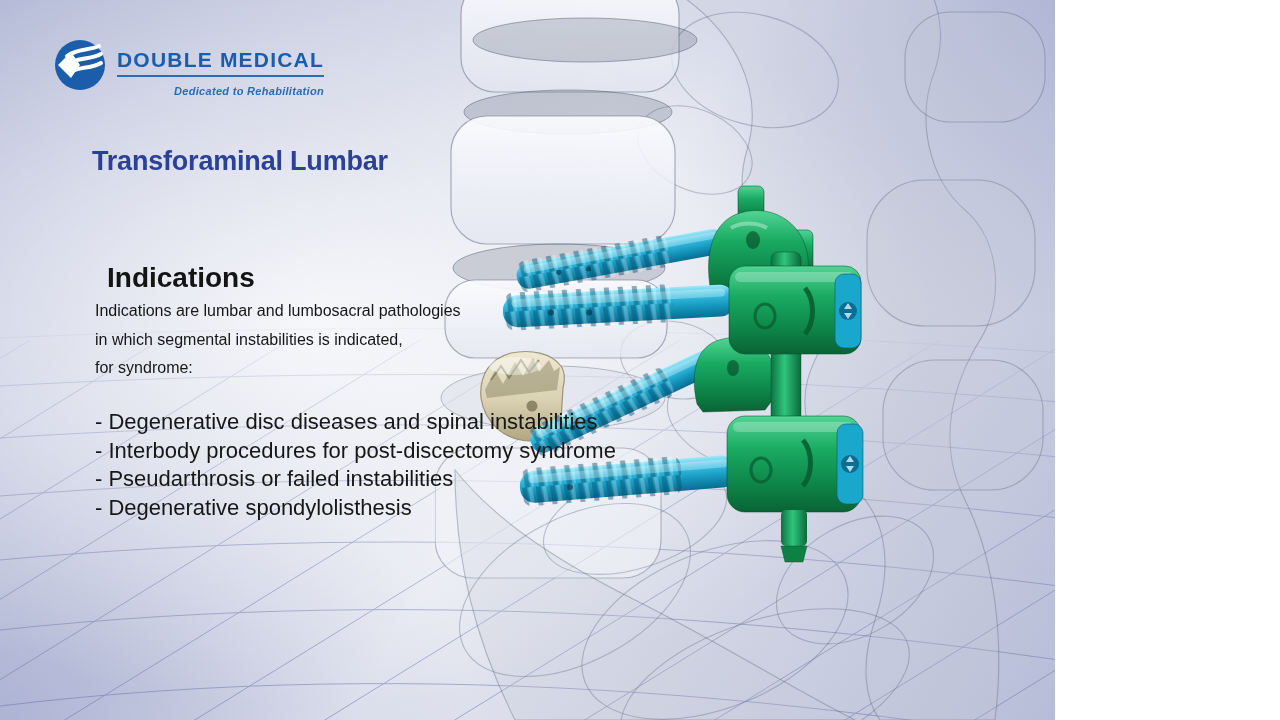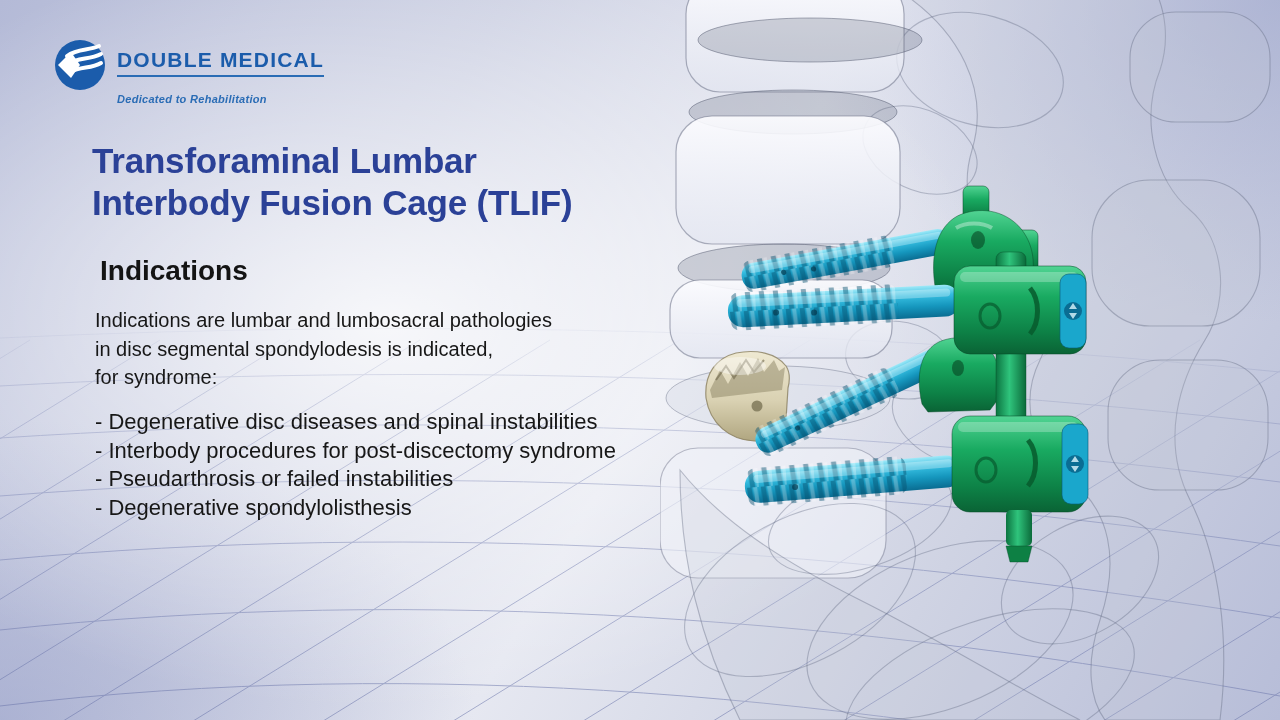--- a/index.html
+++ b/index.html
@@ -1,37 +1,37 @@
 <!DOCTYPE html>
 <html><head>
 <meta charset="utf-8">
 <style>
   html,body{margin:0;padding:0;}
   body{width:1280px;height:720px;overflow:hidden;font-family:"Liberation Sans",sans-serif;}
   .stage{
-    position:relative;width:1280px;height:720px;overflow:hidden;
+    position:relative;width:1055px;height:720px;overflow:hidden;
     background:
       radial-gradient(1000px 620px at 30% 45%, rgba(255,255,255,.82), rgba(255,255,255,0) 62%),
       radial-gradient(760px 520px at 100% 0%, rgba(148,157,200,.55), rgba(148,157,200,0) 62%),
       radial-gradient(820px 520px at 0% 100%, rgba(143,152,197,.5), rgba(143,152,197,0) 58%),
       linear-gradient(120deg,#b4bad7 0%,#cdd1e3 30%,#e6e8f1 52%,#cfd3e3 75%,#b7bdd8 100%);
   }
   .grid-svg,.spine-svg{position:absolute;top:0;pointer-events:none;}
   .grid-svg{left:0;width:1280px;height:720px;}
   .spine-svg{right:0;width:620px;height:720px;}
   
   .logo{position:absolute;left:54px;top:39px;display:flex;gap:11px;align-items:flex-start;}
   .logo-mark{width:52px;height:52px;}
   .logo-name{font-size:21px;font-weight:700;color:#1b5cab;letter-spacing:1.2px;margin-top:9px;white-space:nowrap;}
   .logo-rule{height:2px;background:#2a6cb5;margin-top:3px;width:100%;}
-  .logo-tagline{font-size:11px;font-style:italic;font-weight:700;color:#2a6cb5;margin-top:16px;letter-spacing:.3px;}
+  .logo-tagline{font-size:11px;font-style:italic;font-weight:700;color:#2a6cb5;text-align:right;margin-top:8px;letter-spacing:.3px;}
   
-  .title{position:absolute;left:92px;top:140px;font-size:35px;font-weight:700;color:#2b4197;line-height:42px;letter-spacing:-.2px;white-space:nowrap;}
+  .title{position:absolute;left:92px;top:140px;font-size:27px;font-weight:700;color:#2b4197;line-height:42px;letter-spacing:-.2px;white-space:nowrap;}
   .sec-heading{position:absolute;left:92px;top:247px;font-size:28px;font-weight:700;color:#141414;white-space:nowrap;}
-  .intro{position:absolute;left:95px;top:297px;font-size:20px;color:#171717;line-height:28.5px;white-space:nowrap;margin-top:9px;}
+  .intro{position:absolute;left:95px;top:297px;font-size:16px;color:#171717;line-height:28.5px;white-space:nowrap;}
   .items{position:absolute;left:95px;top:408px;font-size:22px;color:#171717;line-height:28.6px;white-space:nowrap;}
   .bone{fill:url(#boneG);stroke:rgba(110,115,137,.55);stroke-width:1.2;}
   .bone2{fill:rgba(240,242,248,.6);stroke:rgba(110,115,137,.45);stroke-width:1.2;}
   .lens{fill:rgba(84,90,112,.24);stroke:rgba(70,77,100,.45);stroke-width:1;}
   .lens3{fill:rgba(215,219,231,.45);stroke:rgba(95,102,124,.4);stroke-width:1;}
   .swirl{fill:rgba(196,201,215,.22);stroke:rgba(92,99,124,.38);stroke-width:1.1;}
   .swirl-o{fill:none;stroke:rgba(92,99,124,.36);stroke-width:1.1;}
   .grid-line{stroke:#6772a8;stroke-width:1;fill:none;}
 </style>
 </head>
@@ -228,28 +228,27 @@
     </svg>
     <div class="logo-text">
       <div class="logo-name">DOUBLE MEDICAL</div>
       <div class="logo-rule"></div>
       <div class="logo-tagline">Dedicated to Rehabilitation</div>
     </div>
   </header>
 
   <h1 class="title" style="margin:0;">
     <span style="display:block">Transforaminal Lumbar</span>
-    <span style="display:block">Interbody Fusion Cage (TLIF)</span>
   </h1>
 
-  <h2 class="sec-heading" style="margin:8px;">Indications</h2>
+  <h2 class="sec-heading" style="margin:15px;">Indications</h2>
 
   <div class="intro">
     <div>Indications are lumbar and lumbosacral pathologies</div>
-    <div>in disc segmental spondylodesis is indicated,</div>
+    <div>in which segmental instabilities is indicated,</div>
     <div>for syndrome:</div>
   </div>
 
   <div class="items">
     <div>- Degenerative disc diseases and spinal instabilities</div>
     <div>- Interbody procedures for post-discectomy syndrome</div>
     <div>- Pseudarthrosis or failed instabilities</div>
     <div>- Degenerative spondylolisthesis</div>
   </div>
 

